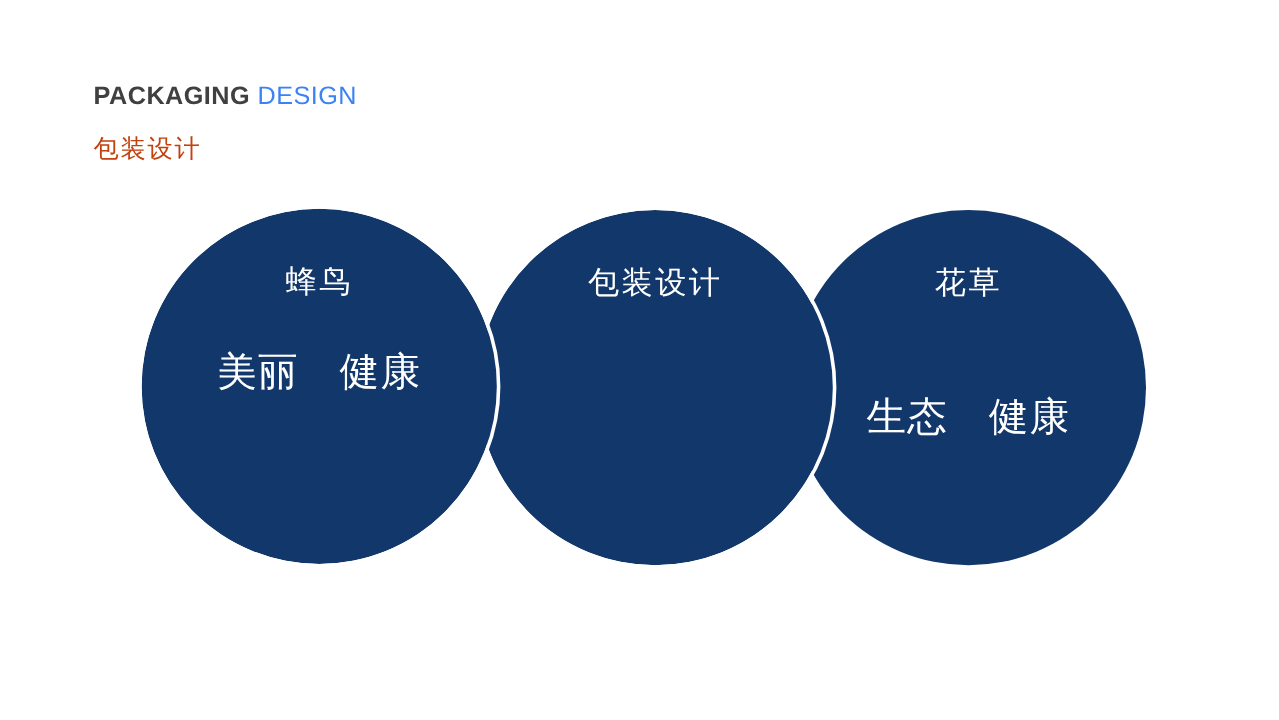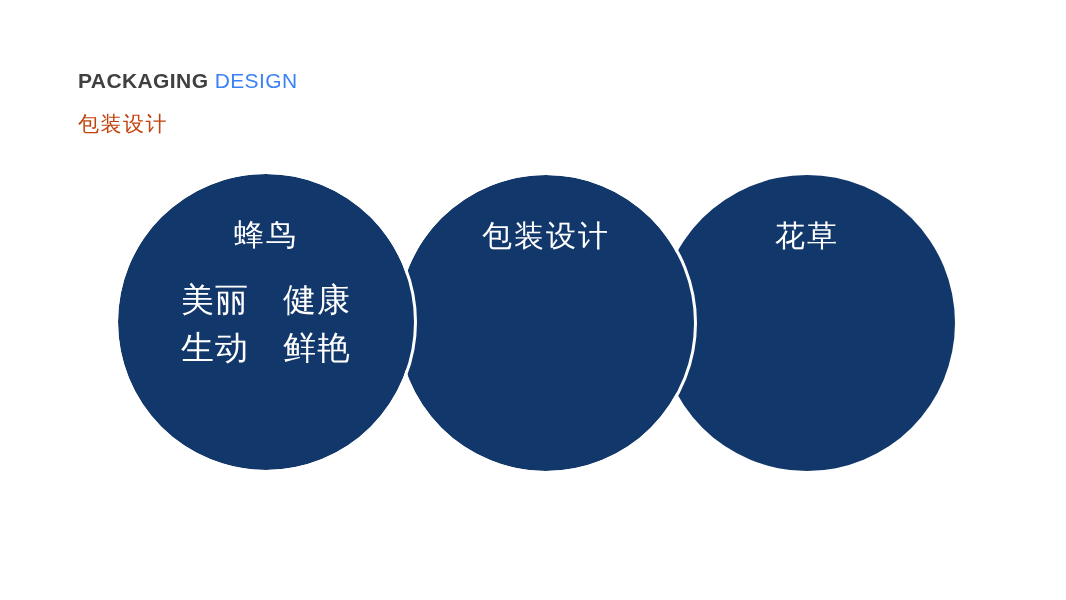--- a/index.html
+++ b/index.html
@@ -85,30 +85,30 @@
   .circle.sep-right::after { left: -3px; }
 
   .c1 { left: 118px; top: 174px; z-index: 3; }
   .c2 { left: 398px; top: 175px; z-index: 2; }
   .c3 { left: 659px; top: 175px; z-index: 1; gap: 24px; }
 
   .circle-title {
     position: relative;
     z-index: 5;
     margin-top: 42px;
-    font-size: 30px;
+    font-size: 26px;
     line-height: 38px;
     letter-spacing: 2px;
     font-family: "DejaVu Sans", "Liberation Sans", sans-serif;
     white-space: nowrap;
   }
   .circle-body {
     position: relative;
     z-index: 5;
-    margin-top: 22px;
+    margin-top: 32px;
     text-align: center;
     font-family: "DejaVu Serif", "Liberation Serif", serif;
     font-size: 33px;
     line-height: 48px;
     letter-spacing: 1px;
     white-space: nowrap;
   }
   .circle-body .line { display: block; }
   .circle.one-line .circle-body { margin-top: 44px; }
 </style>
@@ -123,28 +123,30 @@
     </div>
     <div class="header-subtitle">包装设计</div>
   </div>
 
   <div class="circles">
 
     <div class="circle c1 sep-right">
       <div class="circle-title">蜂鸟</div>
       <div class="circle-body">
         <span class="line">美丽　健康</span>
-        <span class="line">生动　鲜艳</span>
       </div>
     </div>
 
     <div class="circle c2 sep-right">
       <div class="circle-title">包装设计</div>
       <div class="circle-body">
       </div>
     </div>
 
     <div class="circle c3 one-line">
       <div class="circle-title">花草</div>
+      <div class="circle-body">
+        <span class="line">生态　健康</span>
+      </div>
     </div>
 
   </div>
 </div>
 
 </body></html>

